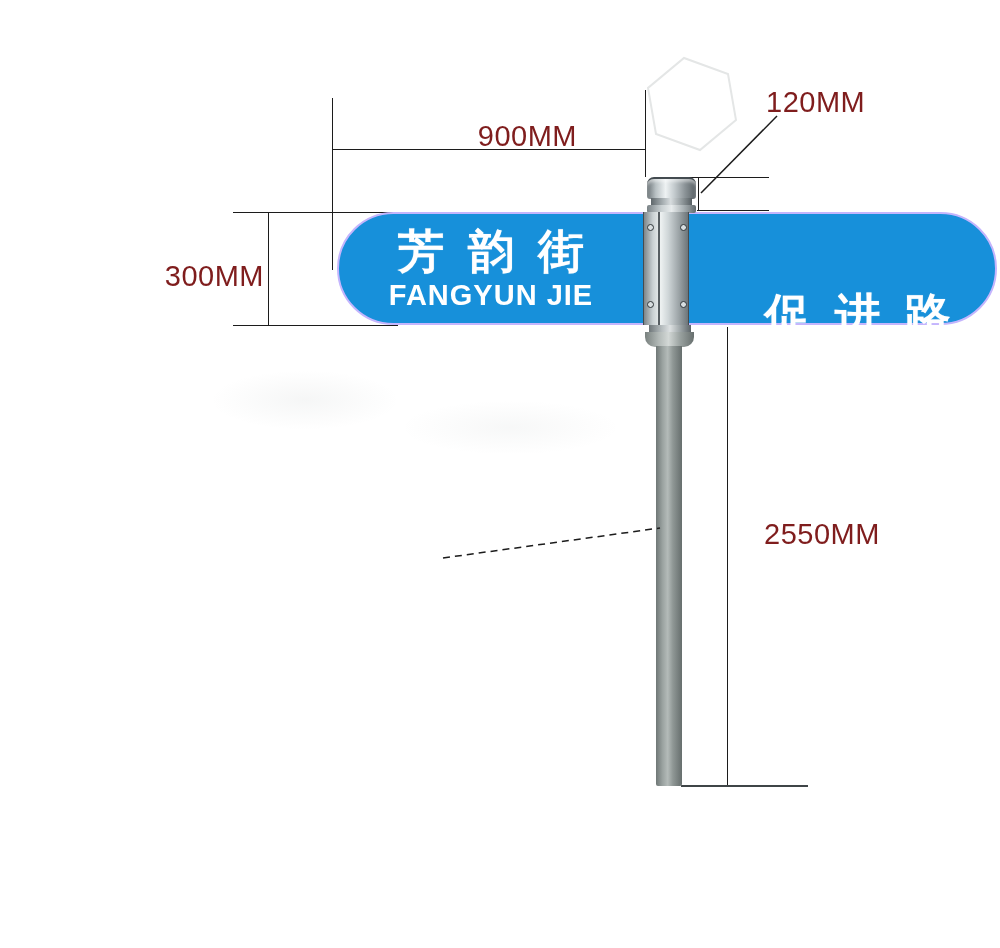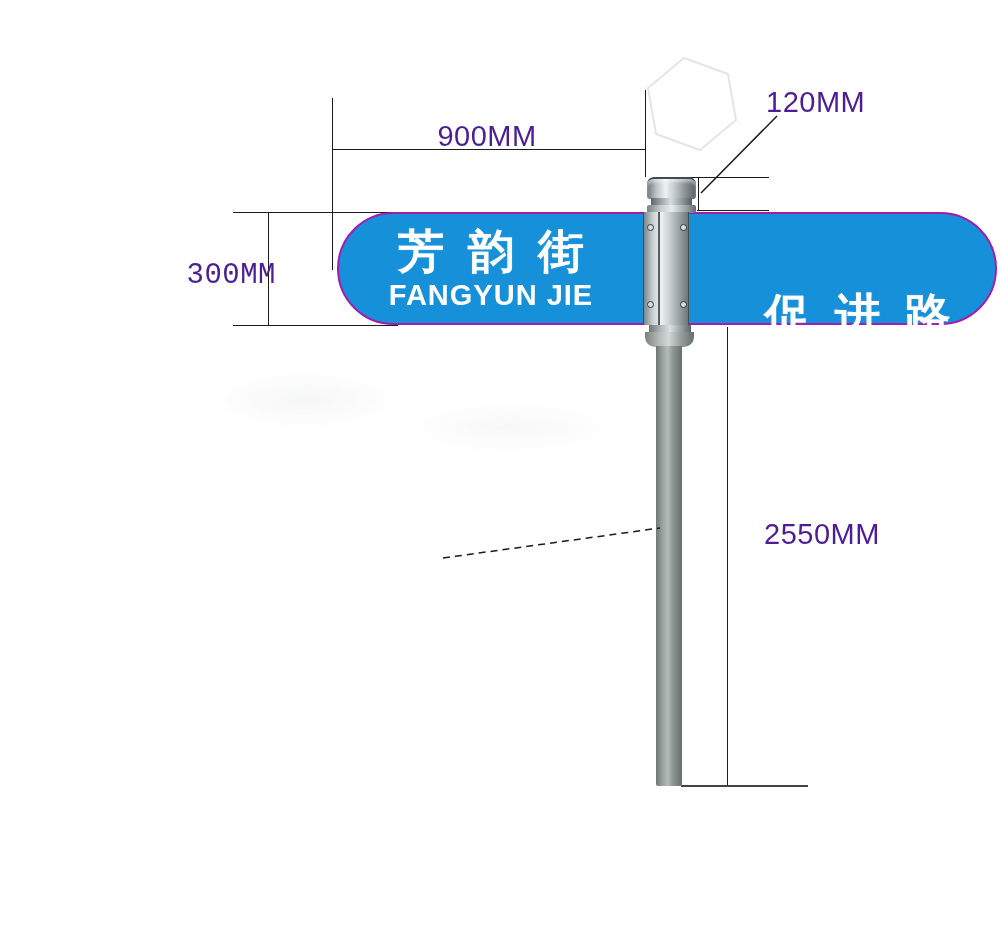--- a/index.html
+++ b/index.html
@@ -13,31 +13,31 @@
     background:radial-gradient(ellipse at center, rgba(120,130,130,0.07), rgba(120,130,130,0) 70%);}
   .smudge-b{left:400px;top:400px;width:220px;height:55px;
     background:radial-gradient(ellipse at center, rgba(120,130,130,0.06), rgba(120,130,130,0) 70%);}
   .hex-svg,.overlay-svg{position:absolute;left:0;top:0;width:1000px;height:948px;pointer-events:none;}
   .hex-svg{z-index:1;}
   .overlay-svg{z-index:5;}
   
   .dim-line{position:absolute;background:#1c1c1c;z-index:2;}
   .ground-line{position:absolute;background:#3f4547;z-index:2;}
   .dim-label{
-    position:absolute;font-size:29px;line-height:30px;color:#4c1d95;
+    position:absolute;font-size:29px;line-height:30px;color:#7f1d1d;
     white-space:nowrap;z-index:6;letter-spacing:0.5px;
   }
   .note-label{
     position:absolute;font-size:31px;line-height:34px;font-weight:bold;color:#0d0d0d;
     white-space:nowrap;z-index:6;letter-spacing:2px;
   }
   
   .sign-capsule{
     position:absolute;left:337px;top:212px;width:660px;height:113px;box-sizing:border-box;
-    background:#1790da;border:2px solid #a21caf;border-radius:58px;z-index:3;
+    background:#1790da;border:2px solid #c4b5fd;border-radius:58px;z-index:3;
   }
   .sign-half{
     position:absolute;top:0;height:100%;display:flex;flex-direction:column;
     align-items:center;justify-content:center;
   }
   .sign-half-left{left:0;width:304px;}
   .sign-half-right{left:364px;width:309px;margin-top:47px;}
   .sign-cn{
     font-size:46px;font-weight:900;color:#ffffff;line-height:1.05;
     letter-spacing:24px;padding-left:24px;text-shadow:0 0 1px rgba(255,255,255,0.6);
@@ -134,18 +134,18 @@
   </div>
   <div class="metal collar-top"></div>
   <div class="metal collar-flare"></div>
   <div class="metal pole"></div>
 
   <svg class="overlay-svg" viewBox="0 0 1000 948">
     <line x1="701" y1="193" x2="777" y2="116" stroke="#1c1c1c" stroke-width="1.5"></line>
     <line x1="443" y1="558" x2="660" y2="528" stroke="#1c1c1c" stroke-width="1.5" stroke-dasharray="7 5"></line>
   </svg>
 
-  <div class="dim-label" style="left:397px;top:121px;width:180px;text-align:center;">900MM</div>
+  <div class="dim-label" style="left:397px;top:121px;width:180px;text-align:right;">900MM</div>
   <div class="dim-label" style="left:766px;top:87px;">120MM</div>
-  <div class="dim-label" style="left:160px;top:261px;width:116px;text-align:right;font-family:Liberation Mono, monospace;">300MM</div>
+  <div class="dim-label" style="left:148px;top:261px;width:116px;text-align:right;">300MM</div>
   <div class="dim-label" style="left:764px;top:519px;">2550MM</div>
 
 </div>
 
 </body></html>

